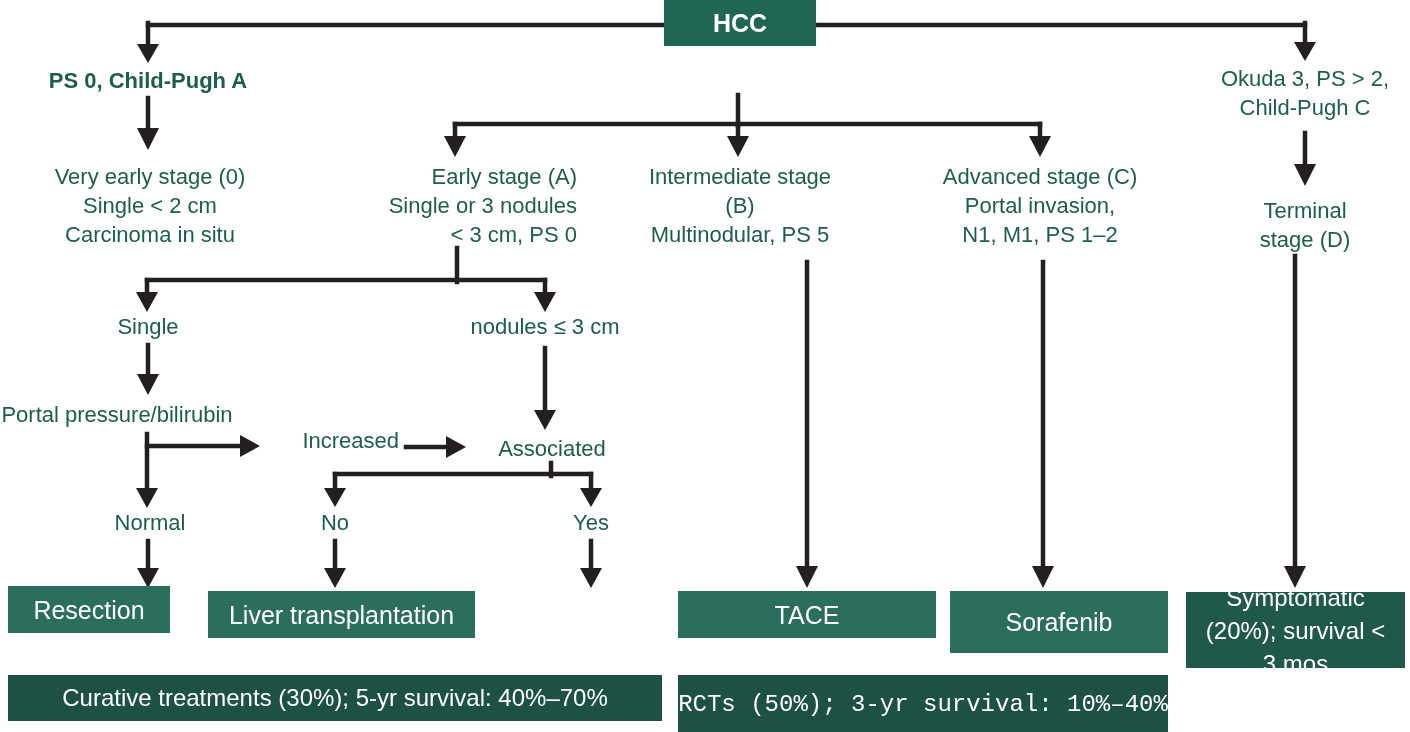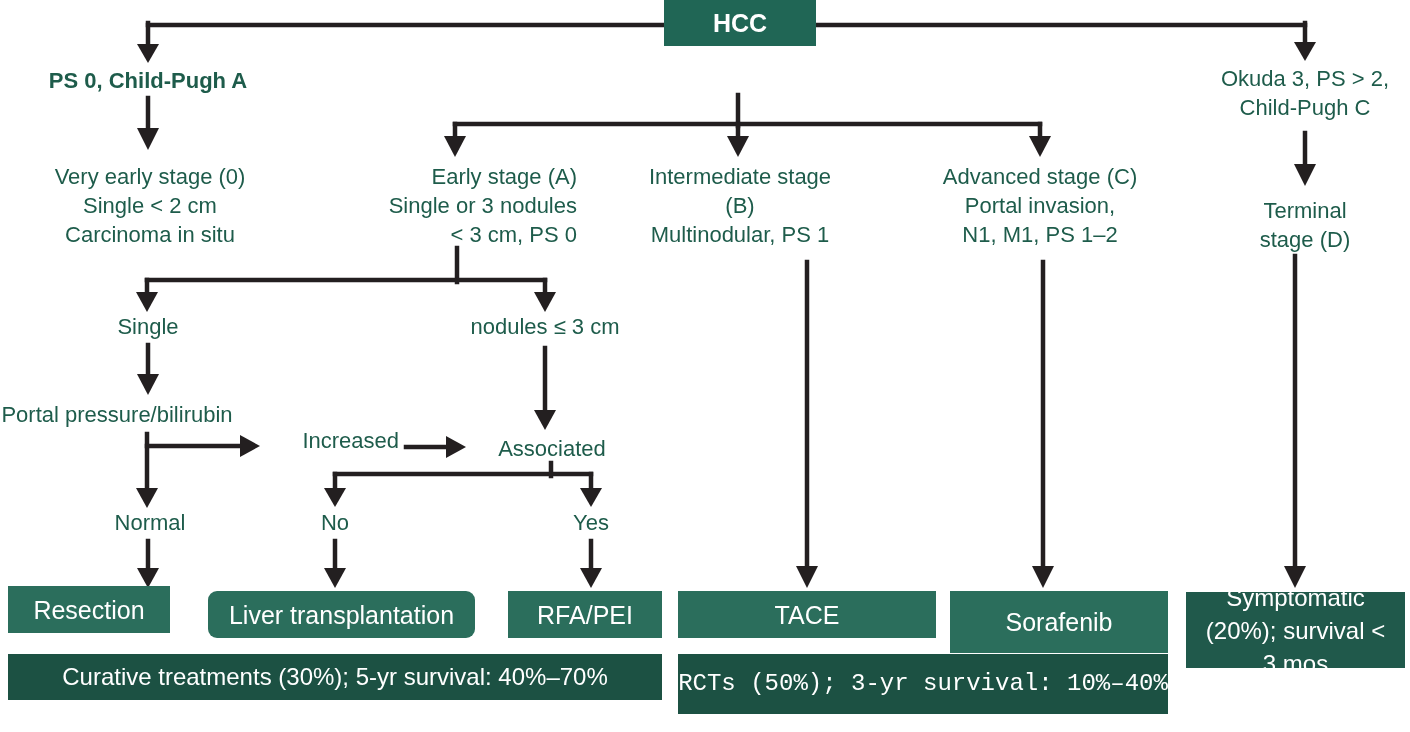--- a/index.html
+++ b/index.html
@@ -12,21 +12,21 @@
   #wires{position:absolute;left:0;top:0;width:1410px;height:732px;}
   #wires path{stroke:var(--line);stroke-width:4.5;fill:none;stroke-linecap:square;}
   #wires polygon{fill:var(--line);stroke:none;}
   .lbl{position:absolute;color:var(--text);font-size:22px;line-height:29px;
        text-align:center;white-space:pre-line;}
   .lbl.bold{font-weight:bold;}
   .gbox{position:absolute;display:flex;align-items:center;justify-content:center;
         color:#fff;font-size:25px;line-height:30px;text-align:center;white-space:pre-line;}
   .gbox.root{background:var(--root-box);font-weight:bold;}
   .gbox.treat{background:var(--node-box);}
-  .gbox.bar{background:var(--outcome-bar);font-size:24px;}
+  .gbox.bar{background:var(--outcome-bar);font-size:24px;margin-top:21px;}
   .gbox.term{background:var(--terminal-box);font-size:24px;line-height:33px;}
 </style>
 </head>
 <body>
 
 <div id="stage">
 
   <svg id="wires" viewBox="0 0 1410 732" xmlns="http://www.w3.org/2000/svg">
 
     <path d="M148,25 H1305"></path>
@@ -100,39 +100,38 @@
 Child-Pugh C</div>
 
   <div class="lbl" style="left:30px;top:162px;width:240px;">Very early stage (0)
 Single &lt; 2 cm
 Carcinoma in situ</div>
   <div class="lbl" style="left:337px;top:162px;width:240px;text-align:right;">Early stage (A)
 Single or 3 nodules
 &lt; 3 cm, PS 0</div>
   <div class="lbl" style="left:610px;top:162px;width:260px;">Intermediate stage
 (B)
-Multinodular, PS 1</div>
+Multinodular, PS 5</div>
   <div class="lbl" style="left:920px;top:162px;width:240px;">Advanced stage (C)
 Portal invasion,
 N1, M1, PS 1–2</div>
   <div class="lbl" style="left:1200px;top:196px;width:210px;">Terminal
 stage (D)</div>
 
   <div class="lbl" style="left:98px;top:312px;width:100px;">Single</div>
   <div class="lbl" style="left:435px;top:312px;width:220px;text-align:center;">nodules ≤ 3 cm</div>
   <div class="lbl" style="left:-3px;top:400px;width:240px;">Portal pressure/bilirubin</div>
   <div class="lbl" style="left:269px;top:426px;width:130px;text-align:right;">Increased</div>
   <div class="lbl" style="left:487px;top:434px;width:130px;">Associated</div>
   <div class="lbl" style="left:100px;top:508px;width:100px;">Normal</div>
   <div class="lbl" style="left:305px;top:508px;width:60px;">No</div>
   <div class="lbl" style="left:561px;top:508px;width:60px;">Yes</div>
 
   <div class="gbox treat" style="left:8px;top:586px;width:162px;height:47px;">Resection</div>
-  <div class="gbox treat" style="left:208px;top:591px;width:267px;height:47px;border-radius:9px;">Liver transplantation</div>
-  <div class="gbox treat" style="left:508px;top:591px;width:154px;height:47px;">RFA/PEI</div>
+  <div class="gbox treat" style="left:208px;top:591px;width:267px;height:47px;">Liver transplantation</div>
   <div class="gbox treat" style="left:678px;top:591px;width:258px;height:47px;">TACE</div>
   <div class="gbox treat" style="left:950px;top:591px;width:218px;height:62px;">Sorafenib</div>
   <div class="gbox term" style="left:1186px;top:592px;width:219px;height:76px;">Symptomatic
 (20%); survival &lt;
 3 mos</div>
 
   <div class="gbox bar" style="left:8px;top:654px;width:654px;height:46px;">Curative treatments (30%); 5-yr survival: 40%–70%</div>
   <div class="gbox bar" style="left:678px;top:654px;width:490px;height:60px;font-family:Liberation Mono, monospace;">RCTs (50%); 3-yr survival: 10%–40%</div>
 
 </div>

